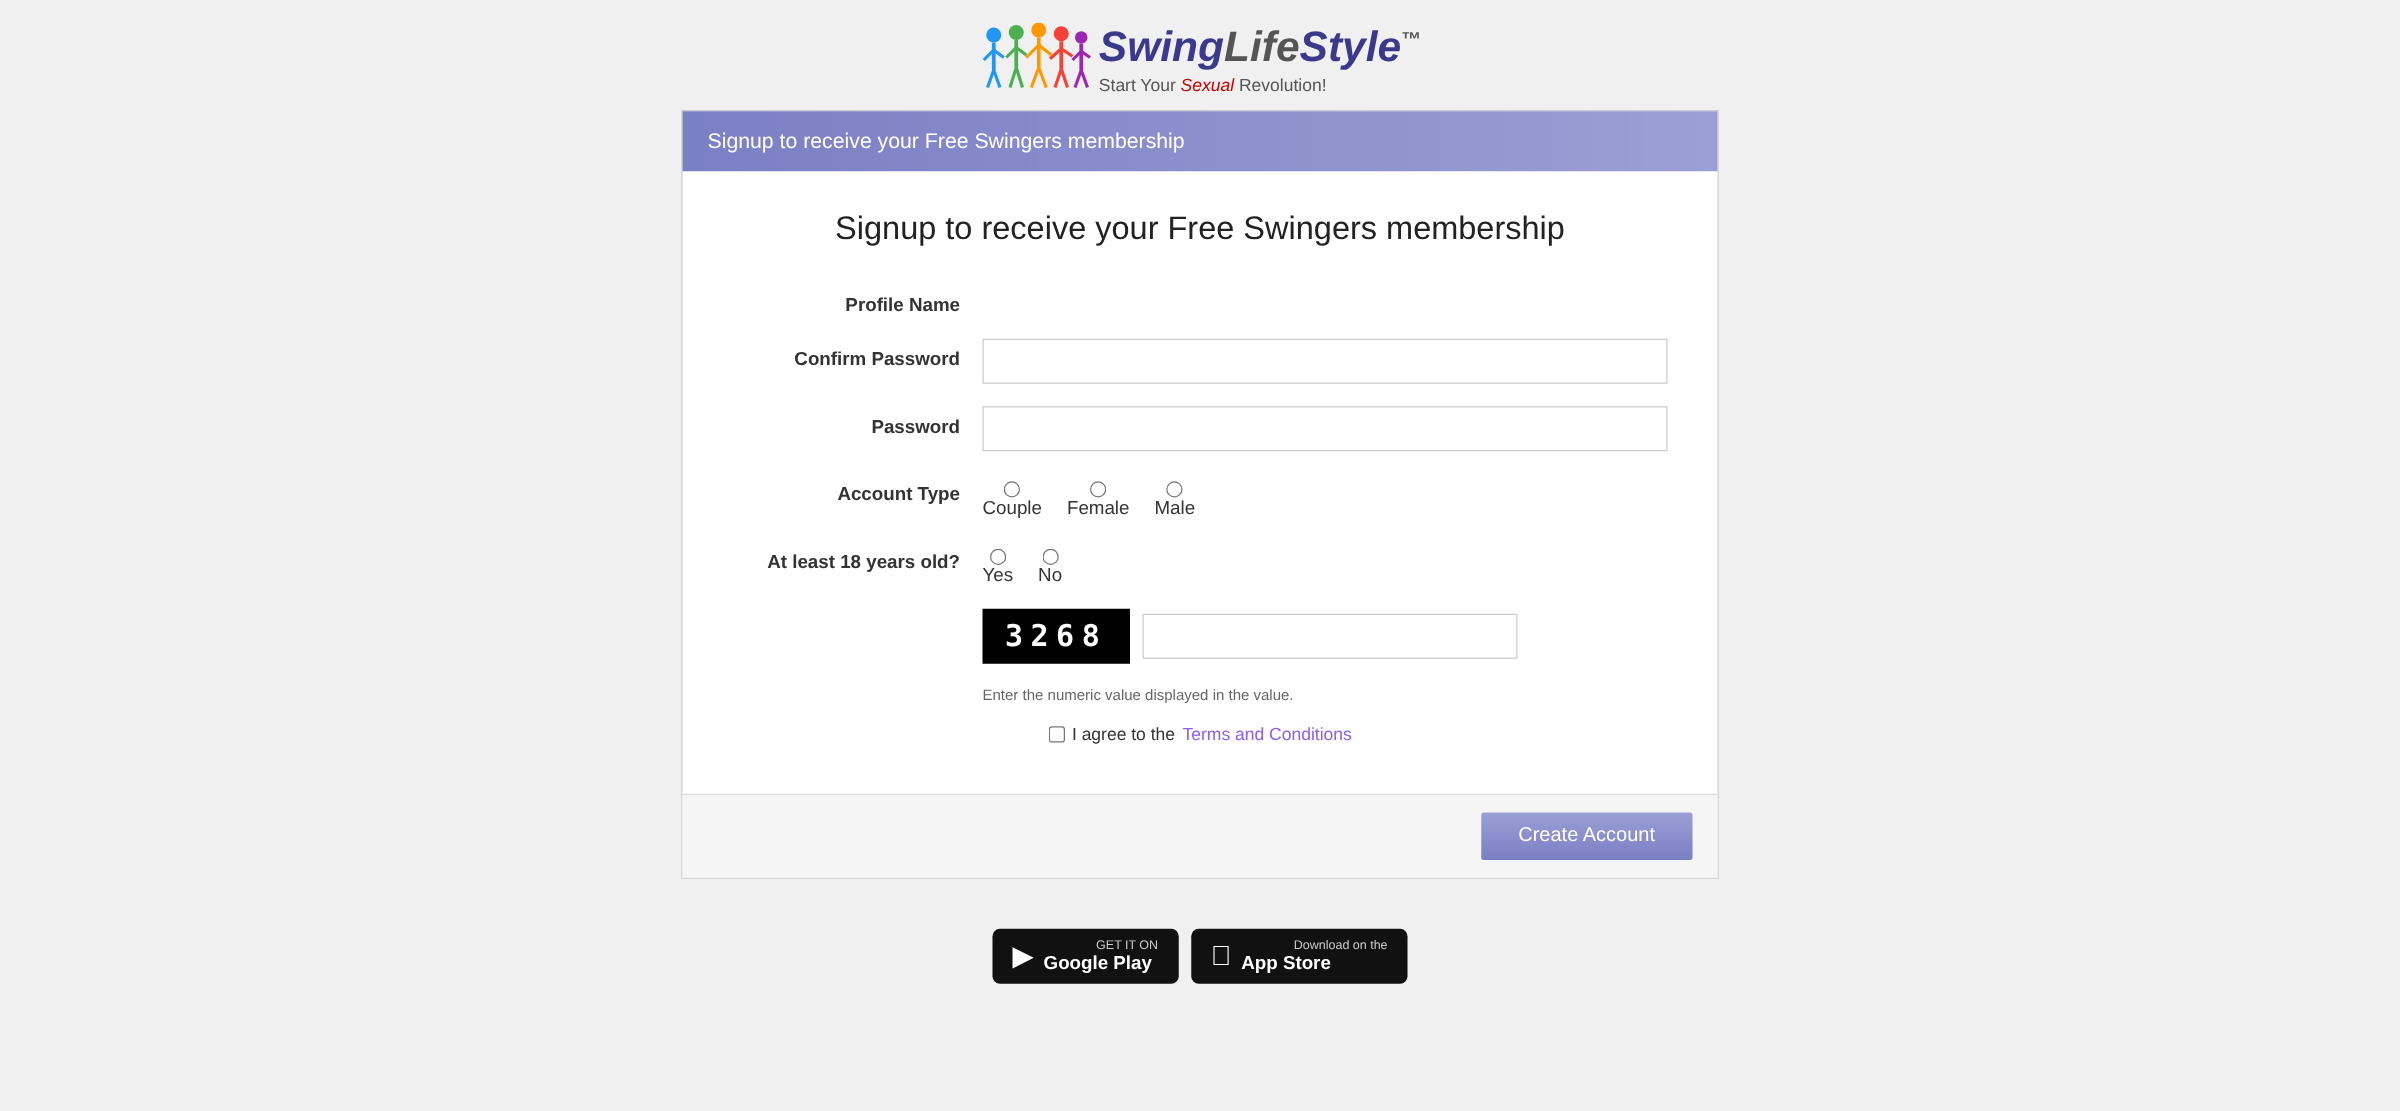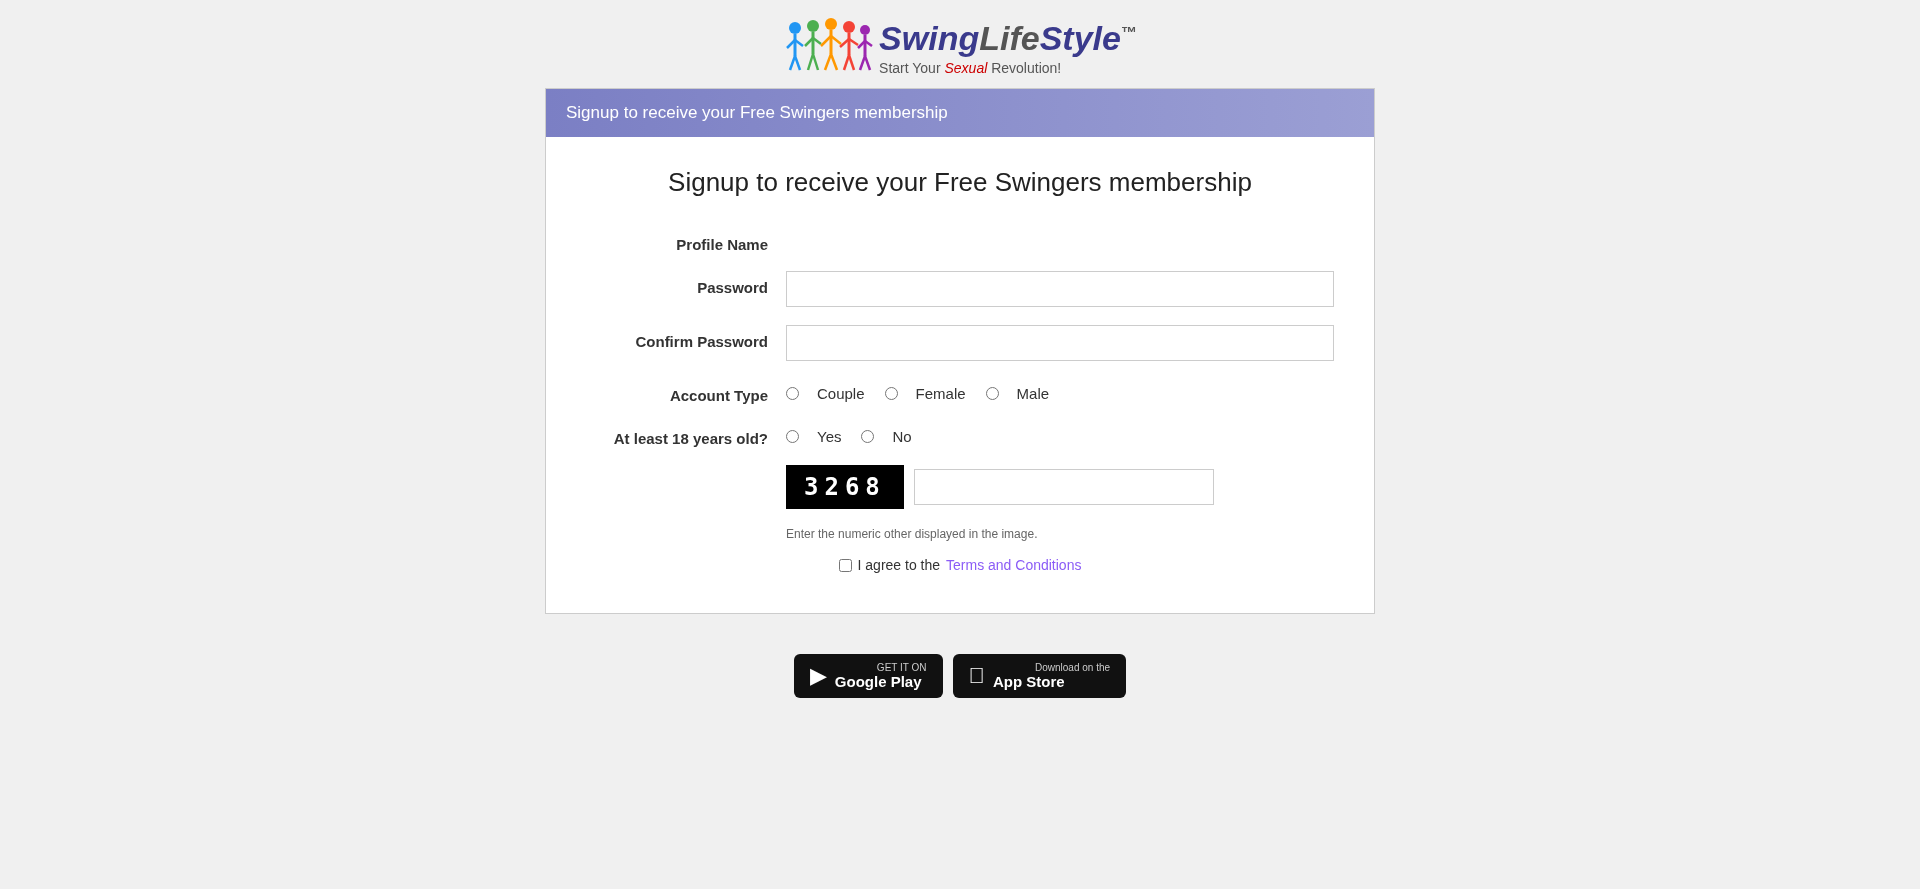--- a/index.html
+++ b/index.html
@@ -96,24 +96,25 @@
     
     .radio-group {
       display: flex;
       align-items: center;
       gap: 20px;
       padding-top: 6px;
     }
     .radio-label {
       display: flex;
       align-items: center;
-      gap: 18px;
+      gap: 0;
       font-size: 15px;
       color: #333;
       cursor: pointer;
+      flex-direction: column;
     }
     .radio-label input[type="radio"] {
       cursor: pointer;
     }
 
     
     .captcha-row {
       display: flex;
       align-items: center;
       gap: 10px;
@@ -297,34 +298,34 @@
   </div>
 
   <div class="form-area">
     <div class="form-title">Signup to receive your Free Swingers membership</div>
 
     <div class="form-row">
       <div class="form-label">Profile Name</div>
     </div>
 
     <div class="form-row">
+      <div class="form-label">Confirm Password</div>
+      <div class="form-control-group">
+        <input type="password" class="form-input" value="" style="">
+      </div>
+    </div>
+
+    <div class="form-row">
       <div class="form-label">Password</div>
       <div class="form-control-group">
         <input type="password" class="form-input" value="" style="">
       </div>
     </div>
 
     <div class="form-row">
-      <div class="form-label">Confirm Password</div>
-      <div class="form-control-group">
-        <input type="password" class="form-input" value="" style="">
-      </div>
-    </div>
-
-    <div class="form-row">
       <div class="form-label">Account Type</div>
       <div class="form-control-group">
         <div class="radio-group">
           <label class="radio-label">
             <input type="radio" name="account_type" value="couple" style=""> 
               <span>Couple</span>
           </label>
           <label class="radio-label">
             <input type="radio" name="account_type" value="female" style=""> 
               <span>Female</span>
@@ -351,30 +352,33 @@
           </label>
         </div>
       </div>
     </div>
 
     <div class="captcha-row">
       <div class="captcha-image">3268</div>
       <input type="text" class="captcha-input" value="" style="">
     </div>
     <div class="captcha-hint-row">
-      <span class="captcha-hint">Enter the numeric other displayed in the image.</span>
+      <span class="captcha-hint">Enter the numeric value displayed in the value.</span>
     </div>
 
     <div class="terms-row">
       <input type="checkbox" style="">
       <span>I agree to the </span>
       <a href="#" class="terms-link">Terms and Conditions</a>
     </div>
   </div>
 
+  <div class="form-footer">
+    <button class="create-account-btn">Create Account</button>
+  </div>
 </div>
 
 <div class="app-buttons">
   <div class="app-btn">
     <span class="app-btn-icon">▶</span>
     <div class="app-btn-text">
       <span class="app-btn-sub">GET IT ON</span>
       <span class="app-btn-name">Google Play</span>
     </div>
   </div>

